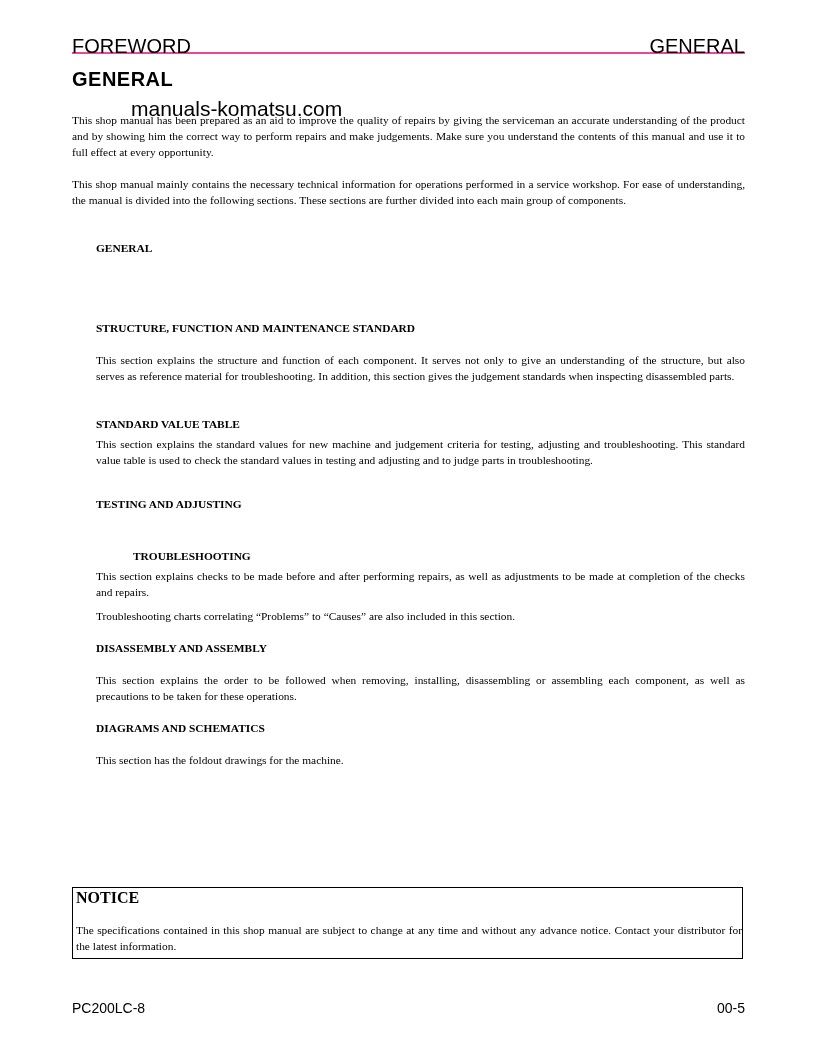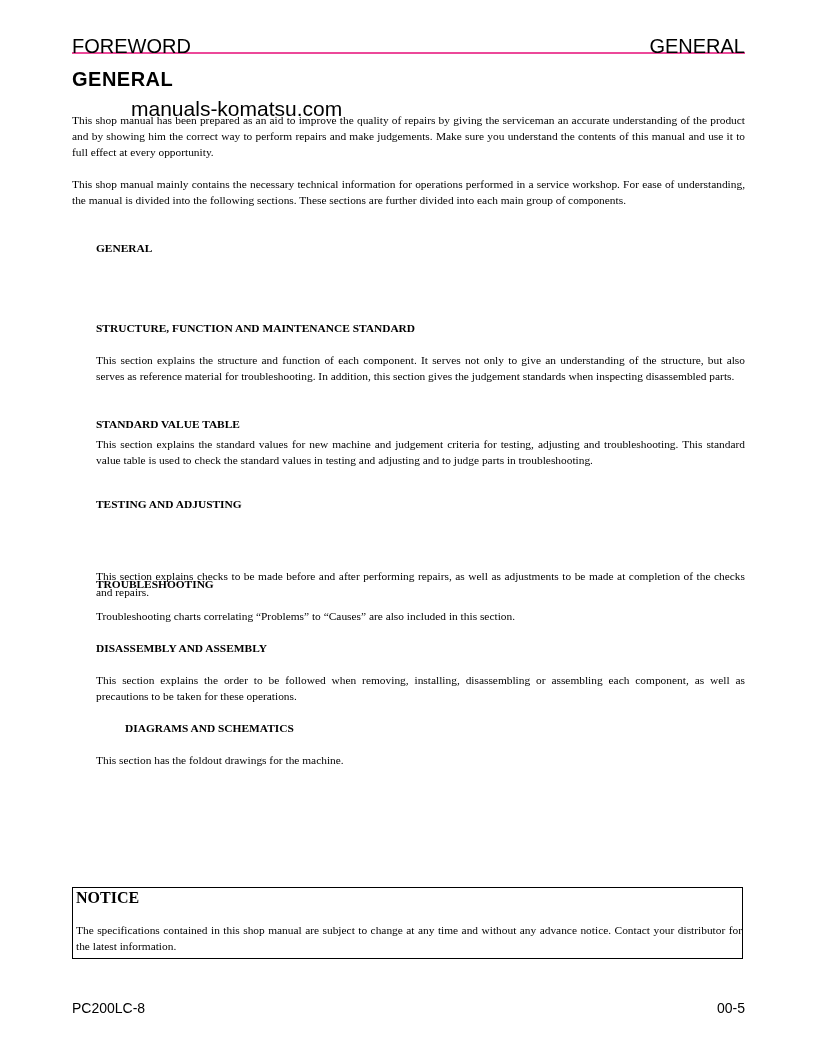--- a/index.html
+++ b/index.html
@@ -42,27 +42,27 @@
 
   <div class="sec-head" style="top:320px;">STRUCTURE, FUNCTION AND MAINTENANCE STANDARD</div>
   <div class="sec-text body-text" style="top:352px;">This section explains the structure and function of each component. It serves not only to give an understanding of the structure, but also serves as reference material for troubleshooting. In addition, this section gives the judgement standards when inspecting disassembled parts.</div>
 
   <div class="sec-head" style="top:416px;">STANDARD VALUE TABLE</div>
   <div class="sec-text body-text" style="top:436px;">This section explains the standard values for new machine and judgement criteria for testing, adjusting and troubleshooting. This standard value table is used to check the standard values in testing and adjusting and to judge parts in troubleshooting.</div>
 
   <div class="sec-head" style="top:496px;">TESTING AND ADJUSTING</div>
   <div class="sec-text body-text" style="top:528px;margin-top:40px;">This section explains checks to be made before and after performing repairs, as well as adjustments to be made at completion of the checks and repairs.</div>
 
-  <div class="sec-head" style="top:576px;">TROUBLESHOOTING</div>
+  <div class="sec-head" style="top:548px;margin-left:37px;">TROUBLESHOOTING</div>
   <div class="sec-text body-text" style="top:608px;">Troubleshooting charts correlating “Problems” to “Causes” are also included in this section.</div>
 
   <div class="sec-head" style="top:640px;">DISASSEMBLY AND ASSEMBLY</div>
   <div class="sec-text body-text" style="top:672px;">This section explains the order to be followed when removing, installing, disassembling or assembling each component, as well as precautions to be taken for these operations.</div>
 
-  <div class="sec-head" style="top:720px;margin-left:29px;">DIAGRAMS AND SCHEMATICS</div>
+  <div class="sec-head" style="top:720px;">DIAGRAMS AND SCHEMATICS</div>
   <div class="sec-text body-text" style="top:752px;">This section has the foldout drawings for the machine.</div>
 
   <div class="notice">
     <div class="nhead">NOTICE</div>
     <div class="ntext body-text">The specifications contained in this shop manual are subject to change at any time and without any advance notice. Contact your distributor for the latest information.</div>
   </div>
 
   <div class="footer">
     <span class="left">PC200LC-8</span>
     <span class="right">00-5</span>

